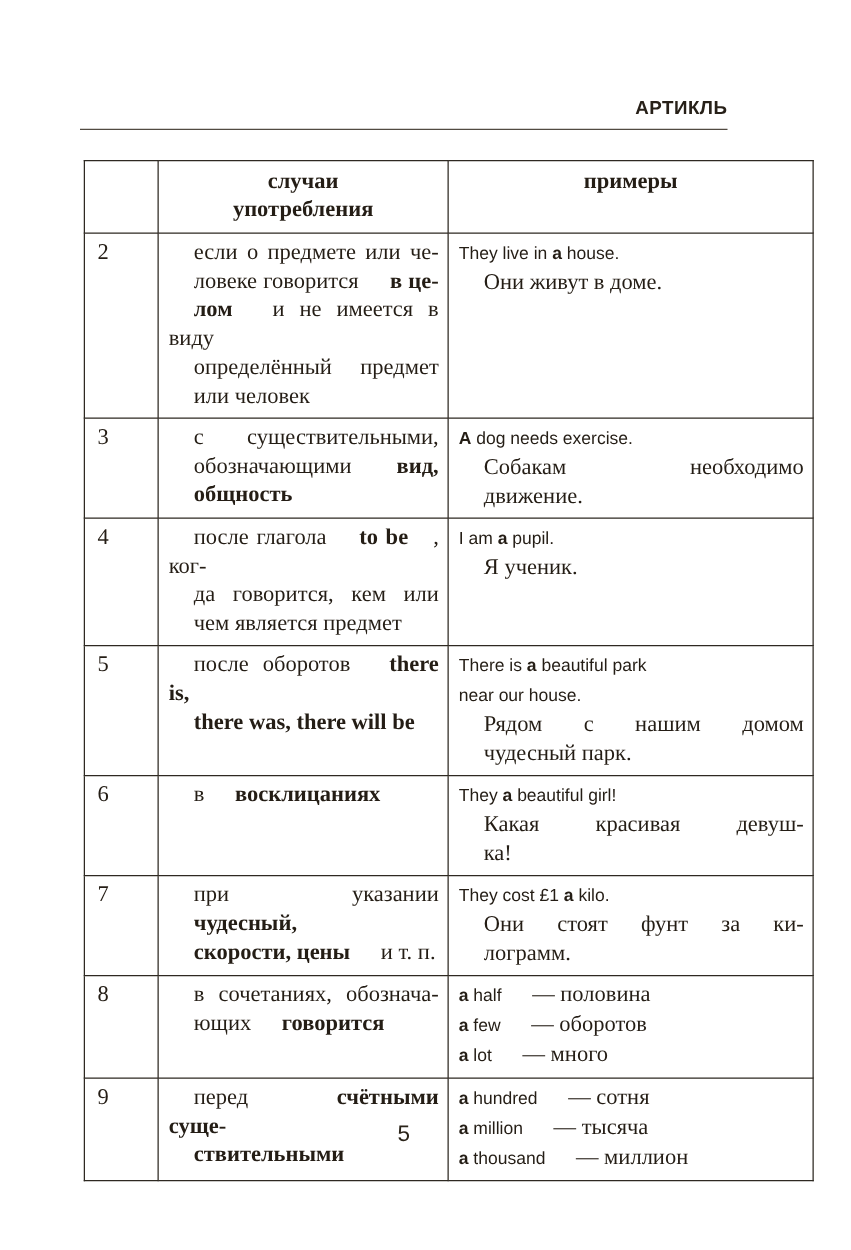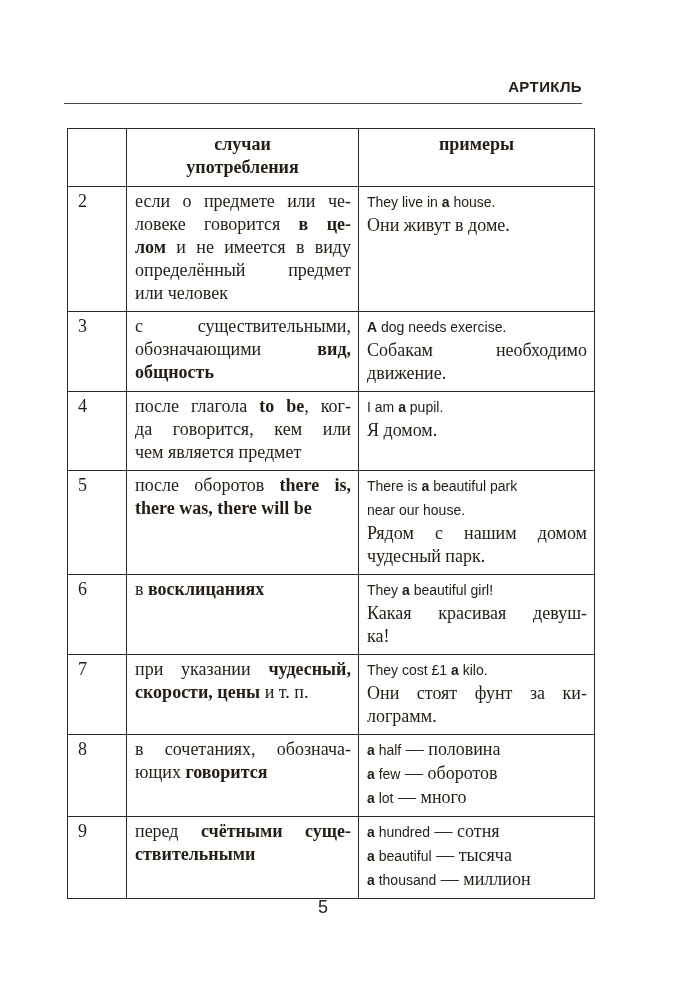--- a/index.html
+++ b/index.html
@@ -11,37 +11,37 @@
   .running-head {
     position:absolute; top:78px; right:99px;
     font-family:"Liberation Sans", sans-serif; font-weight:bold;
     font-size:15px; letter-spacing:0.4px; color:#272018;
   }
   .rule {
     position:absolute; top:103px; left:64px; width:518px;
     border-top:1.5px solid #514a41;
   }
   table.grid {
-    position:absolute; top:128px; left:67px; width:528px;
+    position:absolute; top:128px; left:67px; width:584px;
     border-collapse:collapse; table-layout:fixed;
   }
   .grid th, .grid td {
     border:1.5px solid #2e2922; vertical-align:top;
     font-size:18px; line-height:23px;
   }
   .grid th:nth-child(1), .grid td:nth-child(1){ width:54px; }
   .grid th:nth-child(2), .grid td:nth-child(2){ width:227px; }
   .grid th {
     font-weight:bold; text-align:center; padding:4px 2px 7px;
   }
   .grid td { padding:3px 7px 6px 8px; }
   .grid td.num { padding-left:10px; }
   .line { text-align:left; }
   .line.j { text-align:justify; text-align-last:justify; }
-  .serif { font-family:"Liberation Serif", serif; }
+  .serif { font-family:"Liberation Serif", serif;margin-left:20px; }
   .sans { font-family:"Liberation Sans", sans-serif; font-size:14px; }
   .b { font-weight:bold; }
   .page-num {
     position:absolute; top:897px; left:64px; width:518px;
     text-align:center; font-family:"Liberation Sans", sans-serif;
     font-size:18px; color:#2a2319;
   }
 </style>
 </head>
 <body>
@@ -92,21 +92,21 @@
         </tr>
         <tr>
           <td class="num">4</td>
           <td>
             <div class="line j"><span class="serif">после глагола </span><span class="serif b">to be</span><span class="serif">, ког-</span></div>
             <div class="line j"><span class="serif">да говорится, кем или</span></div>
             <div class="line"><span class="serif">чем является предмет</span></div>
           </td>
           <td>
             <div class="line"><span class="sans">I am </span><span class="sans b">a</span><span class="sans"> pupil.</span></div>
-            <div class="line"><span class="serif">Я домом.</span></div>
+            <div class="line"><span class="serif">Я ученик.</span></div>
           </td>
         </tr>
         <tr>
           <td class="num">5</td>
           <td>
             <div class="line j"><span class="serif">после оборотов </span><span class="serif b">there is,</span></div>
             <div class="line"><span class="serif b">there was, there will be</span></div>
           </td>
           <td>
             <div class="line"><span class="sans">There is </span><span class="sans b">a</span><span class="sans"> beautiful park</span></div>
@@ -151,20 +151,20 @@
           </td>
         </tr>
         <tr>
           <td class="num">9</td>
           <td>
             <div class="line j"><span class="serif">перед </span><span class="serif b">счётными суще-</span></div>
             <div class="line"><span class="serif b">ствительными</span></div>
           </td>
           <td>
             <div class="line"><span class="sans b">a</span><span class="sans"> hundred</span><span class="serif"> — сотня</span></div>
-            <div class="line"><span class="sans b">a</span><span class="sans"> beautiful</span><span class="serif"> — тысяча</span></div>
+            <div class="line"><span class="sans b">a</span><span class="sans"> million</span><span class="serif"> — тысяча</span></div>
             <div class="line"><span class="sans b">a</span><span class="sans"> thousand</span><span class="serif"> — миллион</span></div>
           </td>
         </tr>
       </tbody>
     </table>
   <div class="page-num">5</div>
 </div>
 
 </body></html>

